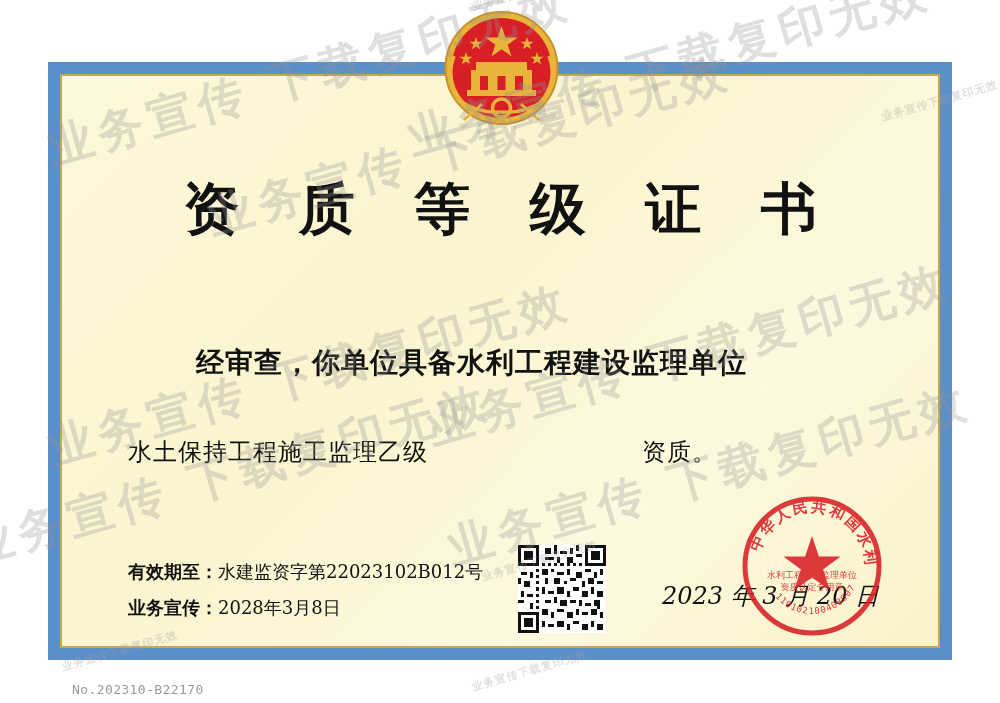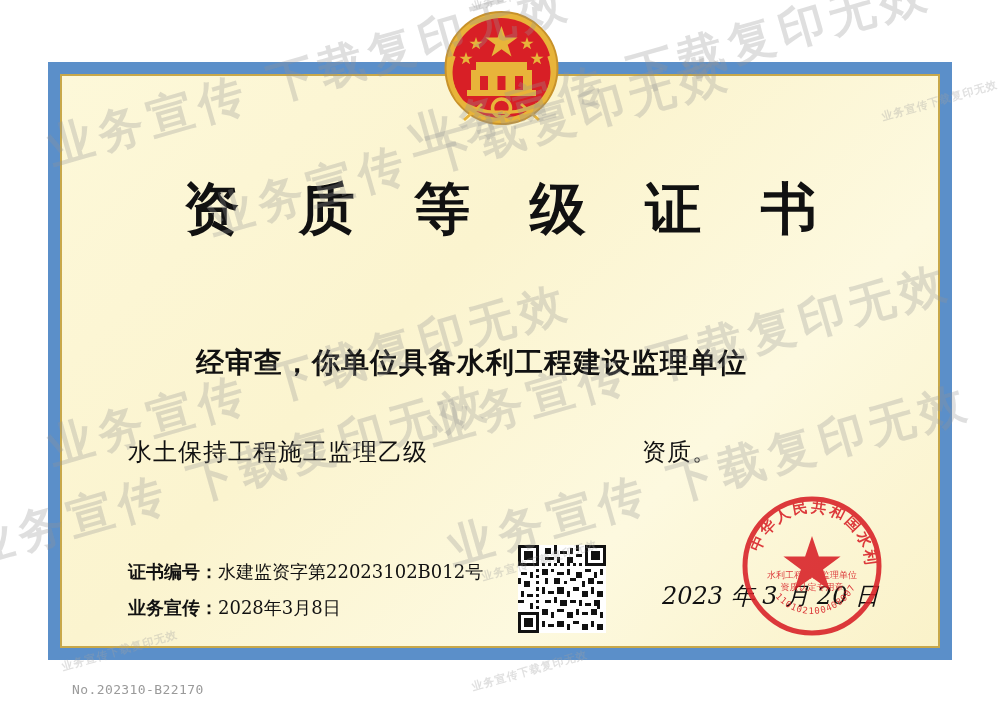--- a/index.html
+++ b/index.html
@@ -217,21 +217,21 @@
     </svg>
   </div>
 
   <div class="cert-title">资 质 等 级 证 书</div>
 
   <div class="statement">经审查，你单位具备水利工程建设监理单位</div>
   <div class="qual-name">水土保持工程施工监理乙级</div>
   <div class="qual-suffix">资质。</div>
 
   <div class="field-row" id="cert-no-row">
-    <span class="label">证书编号：</span><span>水建监资字第22023102B012号</span>
+    <span class="label">有效期至：</span><span>水建监资字第22023102B012号</span>
   </div>
   <div class="field-row" id="valid-row">
     <span class="label">业务宣传：</span><span>2028年3月8日</span>
   </div>
 
   <div class="issue-date">2023 年 3 月 20 日</div>
 
   <div class="qr">
     <svg viewBox="0 0 29 29" width="88" height="88" shape-rendering="crispEdges" xmlns="http://www.w3.org/2000/svg">
       <rect width="29" height="29" fill="#ffffff"></rect>

